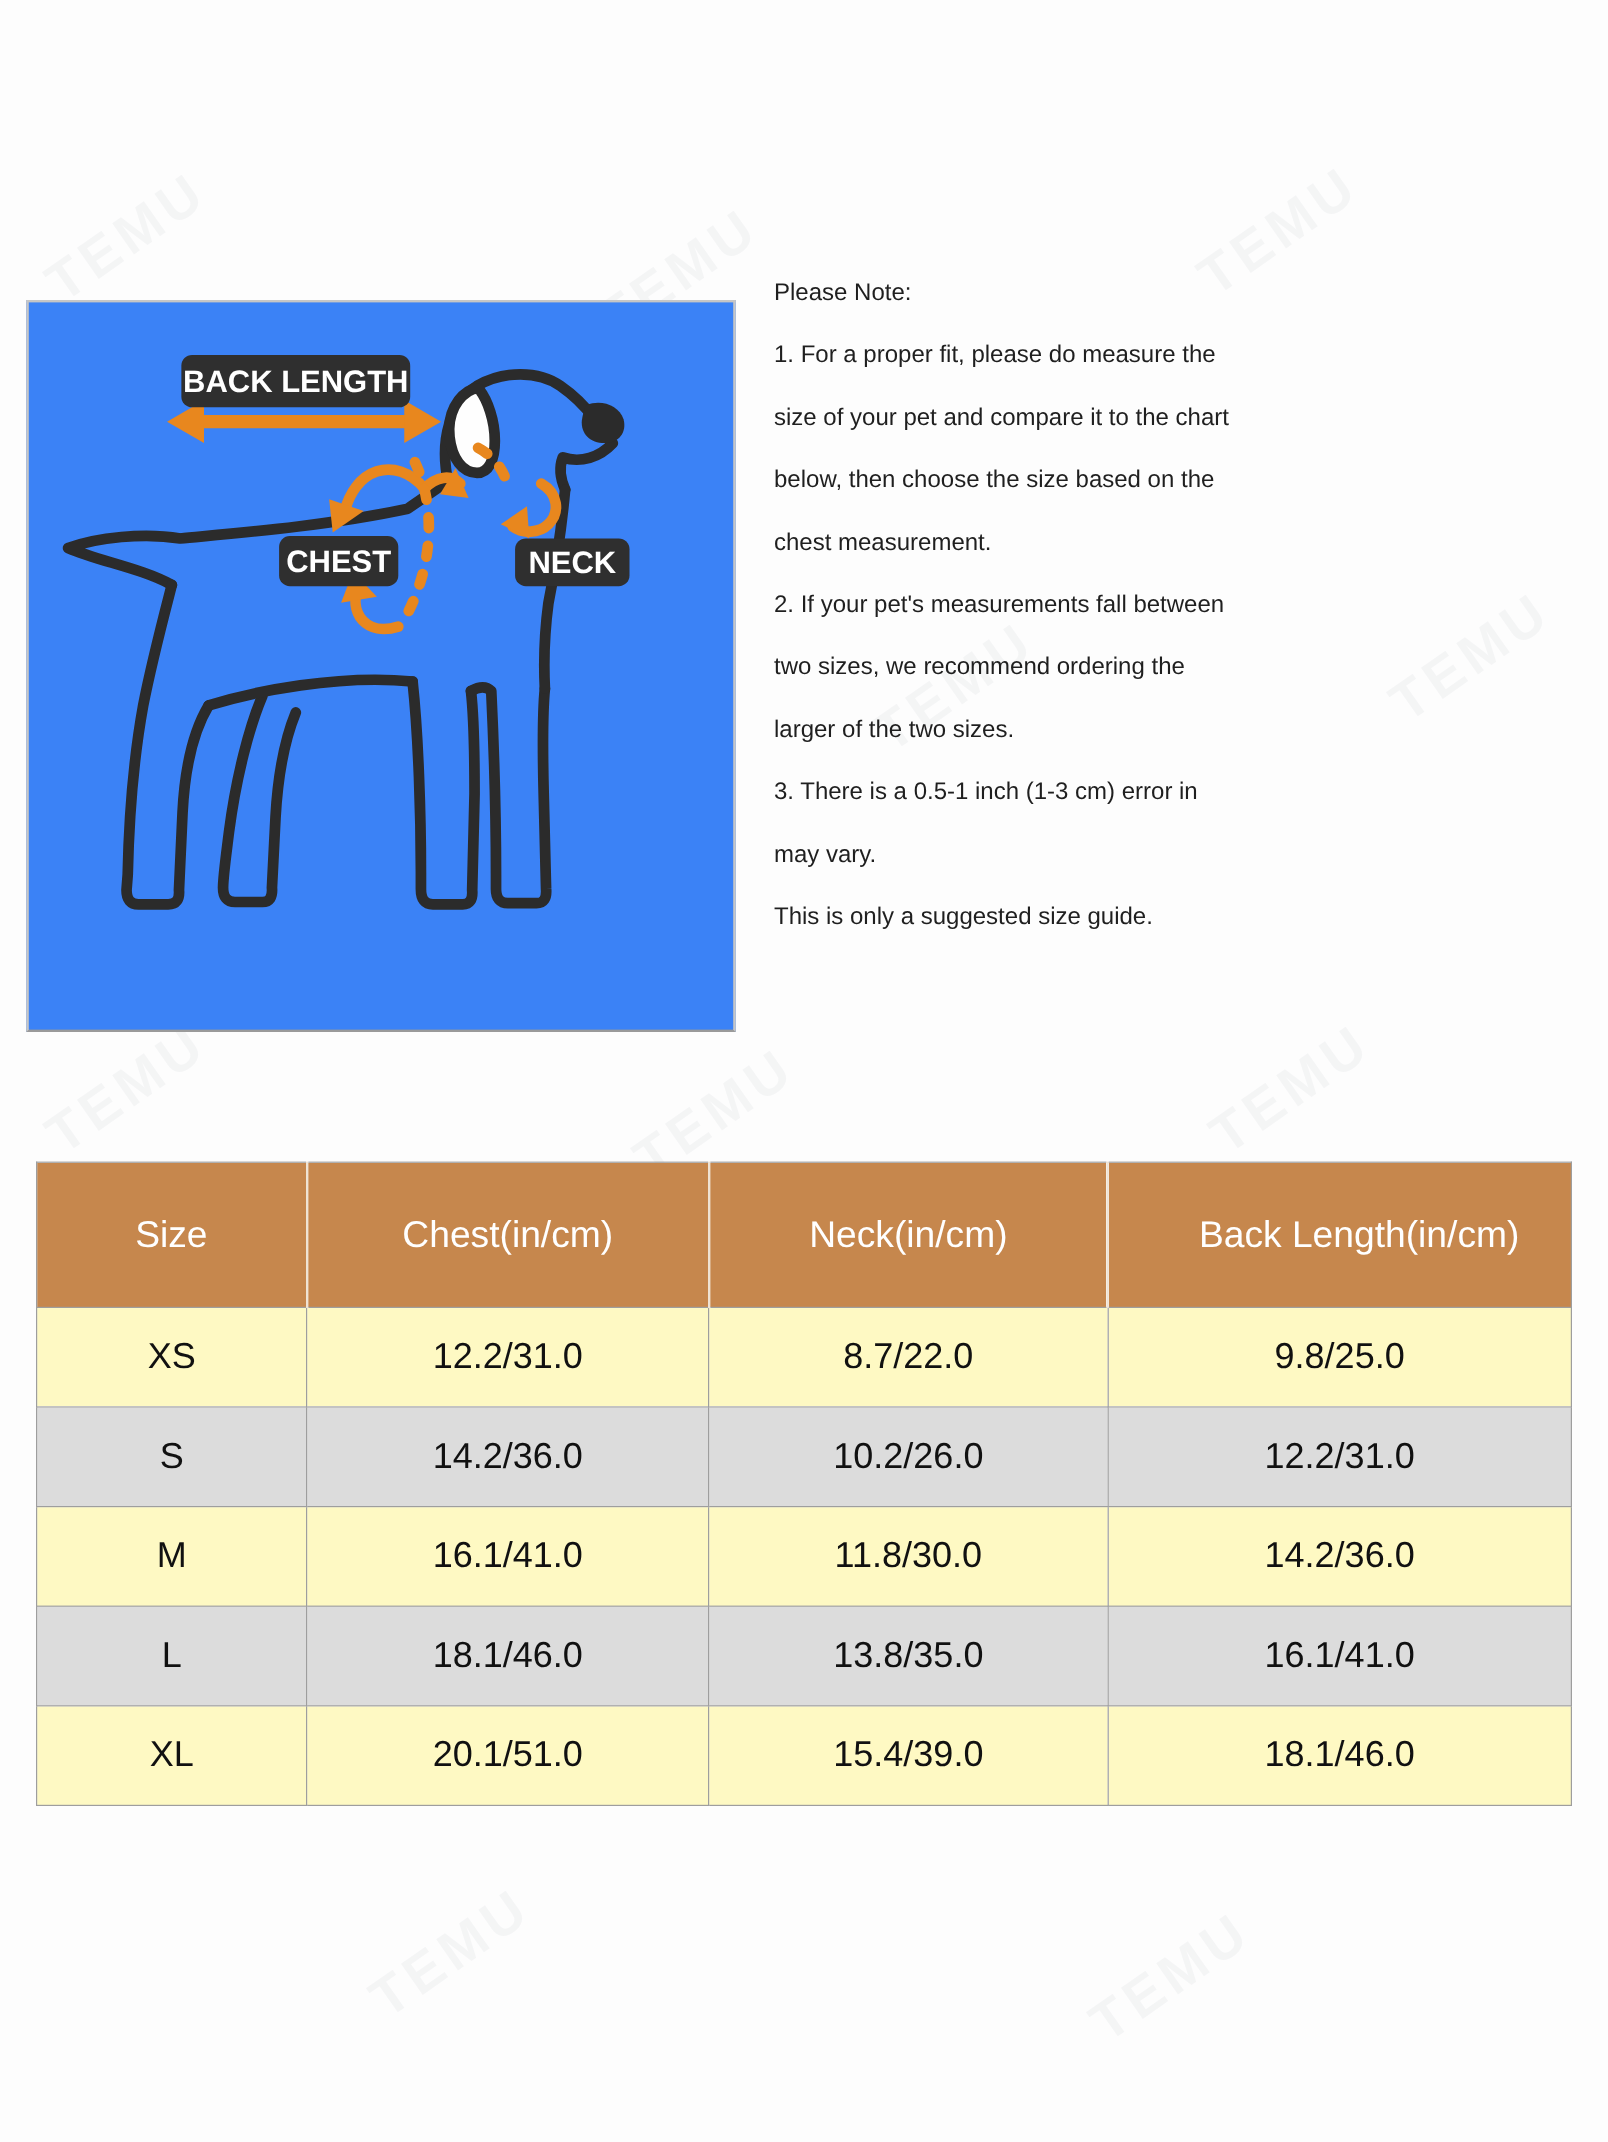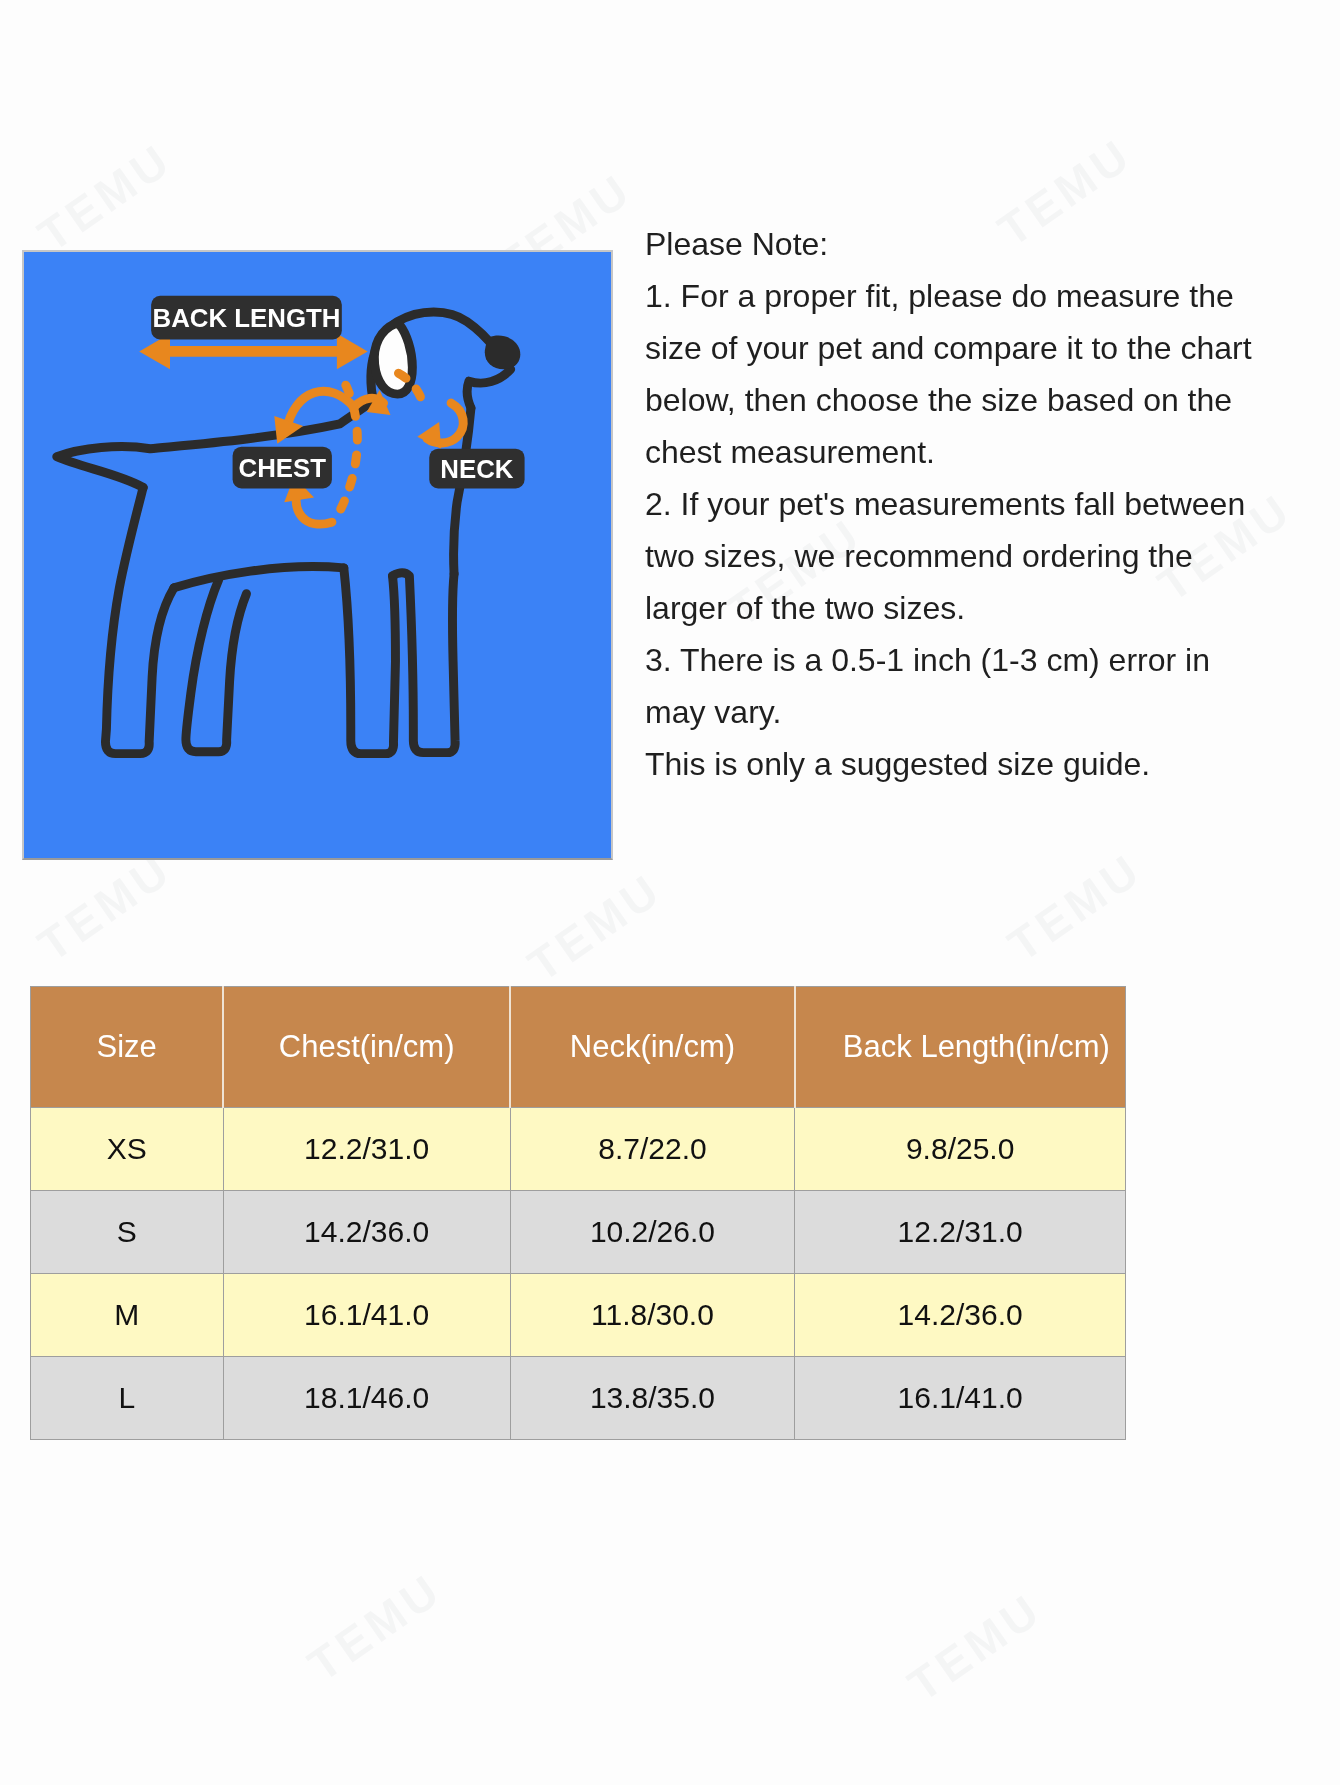--- a/index.html
+++ b/index.html
@@ -31,29 +31,29 @@
   .diagram-box {
     position:absolute; left:22px; top:250px; width:591px; height:610px;
     background:#3b82f6; border:2px solid #c6c6c6; border-bottom-color:#9a9a9a;
     box-sizing:border-box;
   }
   .diagram-box svg { display:block; width:100%; height:100%; }
 
   
   .notes {
     position:absolute; left:645px; top:218px; width:690px;
-    font-size:32px; line-height:52px; color:#1f1f1f;
+    font-size:20px; line-height:52px; color:#1f1f1f;
   }
   .notes div { white-space:nowrap; }
 
   
   .size-table {
-    position:absolute; left:30px; top:968px; width:1096px;
+    position:absolute; left:30px; top:968px; width:1280px;
     border-collapse:collapse; table-layout:fixed;
-    font-size:30px; color:#111;margin-top:18px;
+    font-size:30px; color:#111;
   }
   .size-table th, .size-table td {
     border:1.5px solid #9e9e9e; text-align:center; vertical-align:middle;
     padding:0; overflow:hidden;
   }
   .size-table th {
     height:120px; background:#c6874d; color:#ffffff; font-weight:normal;
     font-size:31px; border-left:2px solid #efe3d4; border-right:2px solid #efe3d4;
   }
   .size-table th:first-child { border-left:1.5px solid #9e9e9e; }
@@ -183,16 +183,22 @@
         <td>16.1/41.0</td>
         <td>11.8/30.0</td>
         <td>14.2/36.0</td>
       </tr>
       <tr>
         <td>L</td>
         <td>18.1/46.0</td>
         <td>13.8/35.0</td>
         <td>16.1/41.0</td>
       </tr>
+      <tr>
+        <td>XL</td>
+        <td>20.1/51.0</td>
+        <td>15.4/39.0</td>
+        <td>18.1/46.0</td>
+      </tr>
     </tbody>
   </table>
 
 </div>
 
 </body></html>

